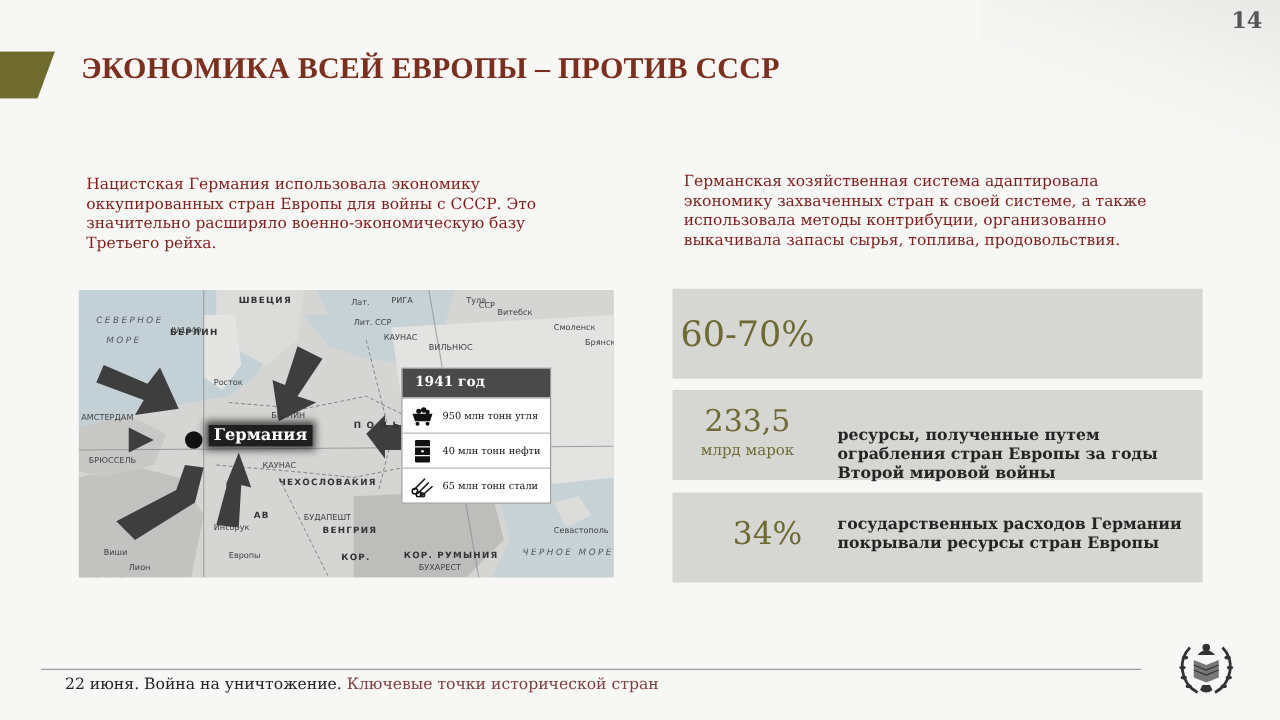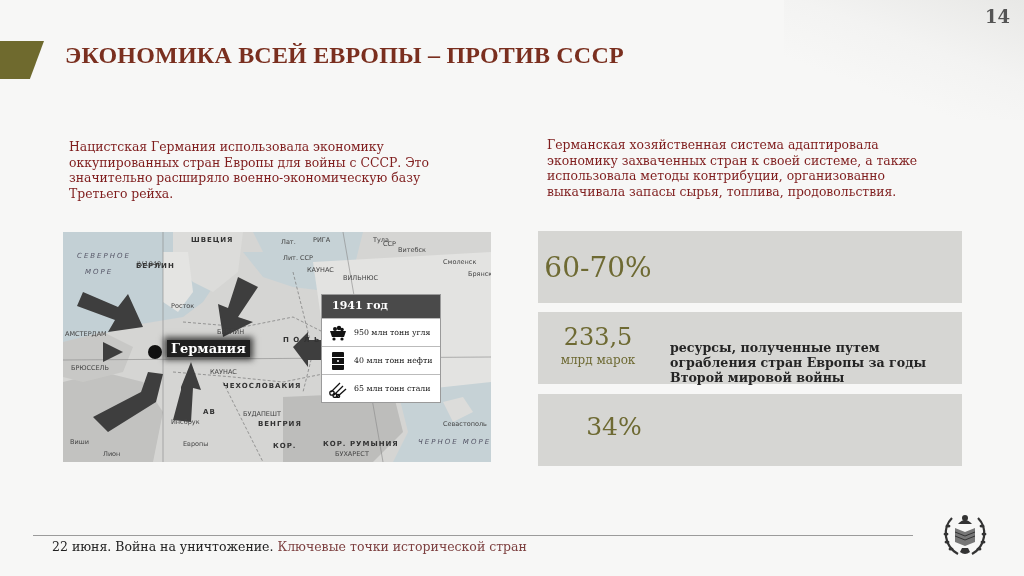--- a/index.html
+++ b/index.html
@@ -117,21 +117,21 @@
   <span class="map-label" style="left:2px;top:98px;">АМСТЕРДАМ</span>
   <span class="map-label" style="left:8px;top:132px;">БРЮССЕЛЬ</span>
   <span class="map-label country" style="left:220px;top:104px;">П О Л Ь Ш</span>
   <span class="map-label" style="left:147px;top:136px;">КАУНАС</span>
   <span class="map-label country" style="left:160px;top:150px;">ЧЕХОСЛОВАКИЯ</span>
   <span class="map-label country" style="left:140px;top:176px;">АВ</span>
   <span class="map-label" style="left:180px;top:178px;">БУДАПЕШТ</span>
   <span class="map-label country" style="left:195px;top:188px;">ВЕНГРИЯ</span>
   <span class="map-label" style="left:108px;top:186px;">Инсбрук</span>
   <span class="map-label country" style="left:0px;top:190px;margin-top:39px;">Н Ц И Я</span>
-  <span class="map-label" style="left:7px;top:206px;">Виши</span>
+  <span class="map-label" style="left:20px;top:206px;">Виши</span>
   <span class="map-label" style="left:40px;top:218px;">Лион</span>
   <span class="map-label" style="left:120px;top:208px;">Европы</span>
   <span class="map-label country" style="left:210px;top:210px;">КОР.</span>
   <span class="map-label country" style="left:260px;top:208px;">КОР. РУМЫНИЯ</span>
   <span class="map-label" style="left:272px;top:218px;">БУХАРЕСТ</span>
   <span class="map-label sea" style="left:355px;top:206px;">ЧЕРНОЕ МОРЕ</span>
   <span class="map-label" style="left:344px;top:188px;margin-left:36px;">Севастополь</span>
 
   <div class="germany-dot"></div>
   <div class="germany-label">Германия</div>
@@ -183,20 +183,21 @@
 <div class="fact fact1">
   <div class="num" style="top:20px;font-size:28px;">60-70%</div>
 </div>
 <div class="fact fact2">
   <div class="num" style="top:11px;font-size:24px;">233,5</div>
   <div class="num" style="top:41px;font-size:12px;">млрд марок</div>
   <div class="desc" style="top:28px;width:290px;">ресурсы, полученные путем ограбления стран Европы за годы Второй мировой войны</div>
 </div>
 <div class="fact fact3">
   <div class="num" style="top:18px;font-size:25px;padding-left:16px;">34%</div>
+  <div class="desc" style="top:17px;width:280px;">государственных расходов Германии покрывали ресурсы стран Европы</div>
 </div>
 
 <div class="footer-line"></div>
 <div class="footer">
   <span>22 июня. Война на уничтожение.</span>
   <span class="accent">Ключевые точки исторической стран</span>
 </div>
 
 <div class="emblem">
   <svg width="50" height="52" viewBox="0 0 50 52">

